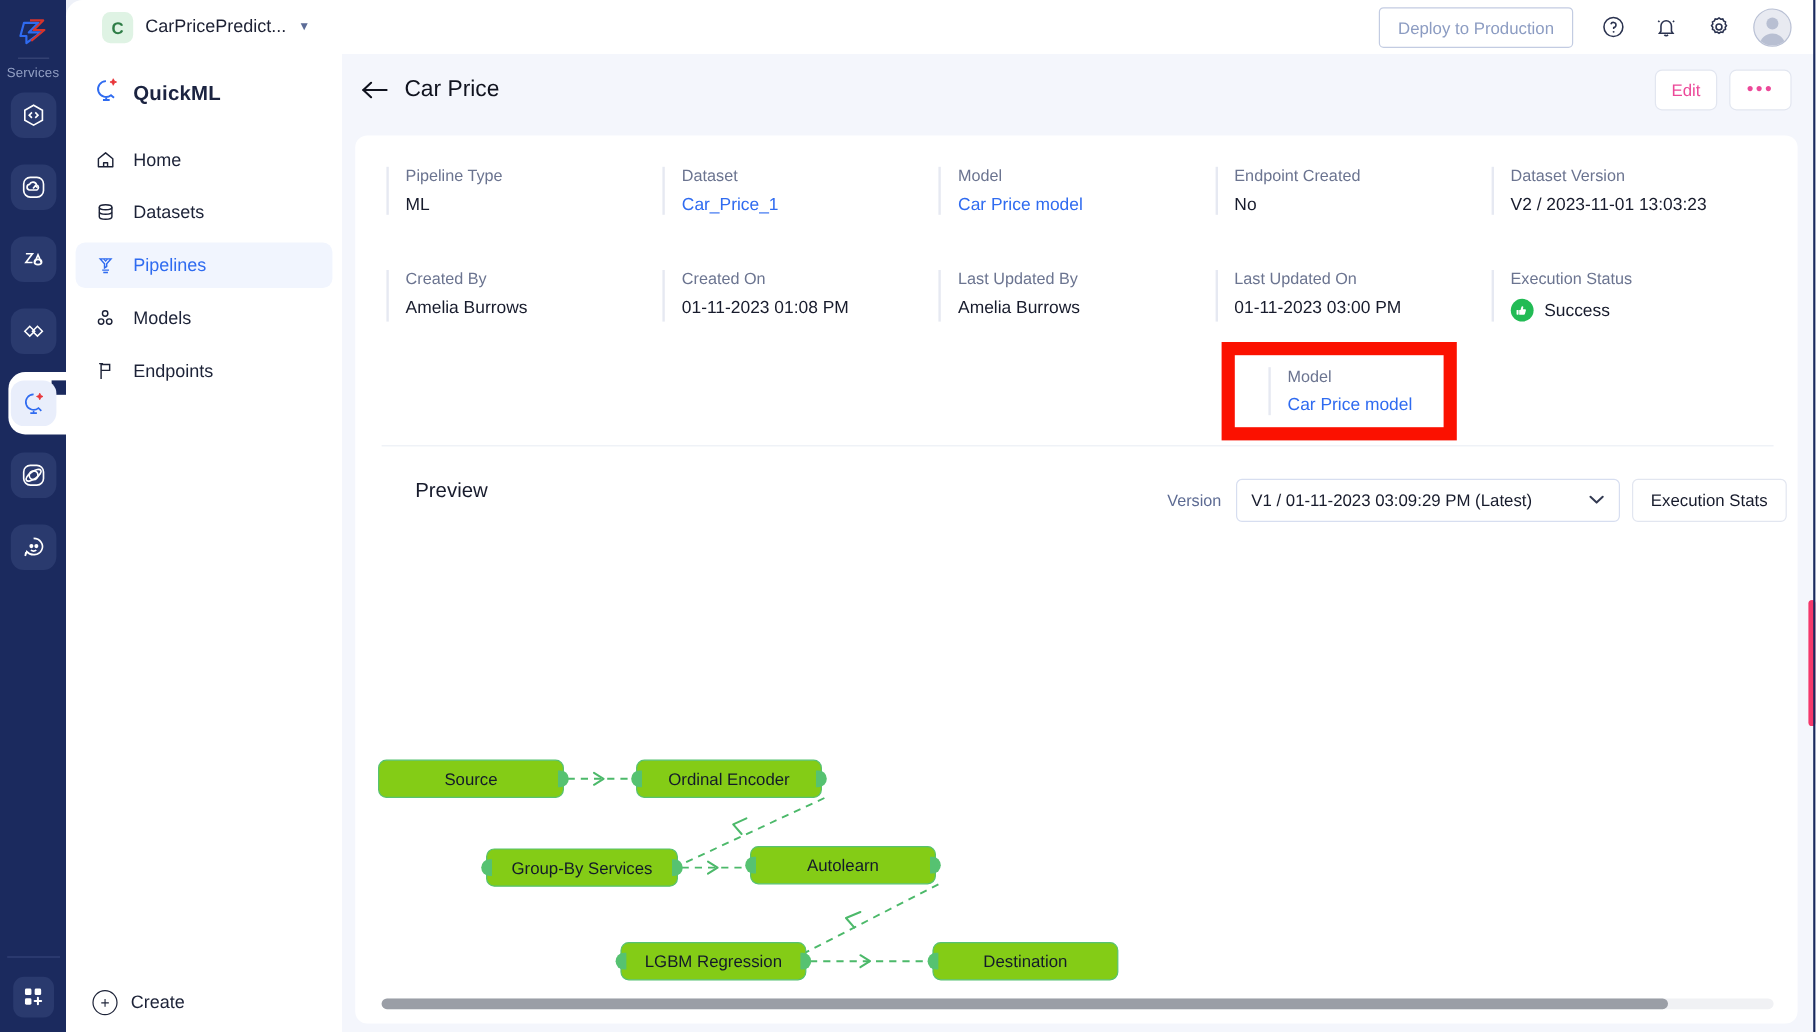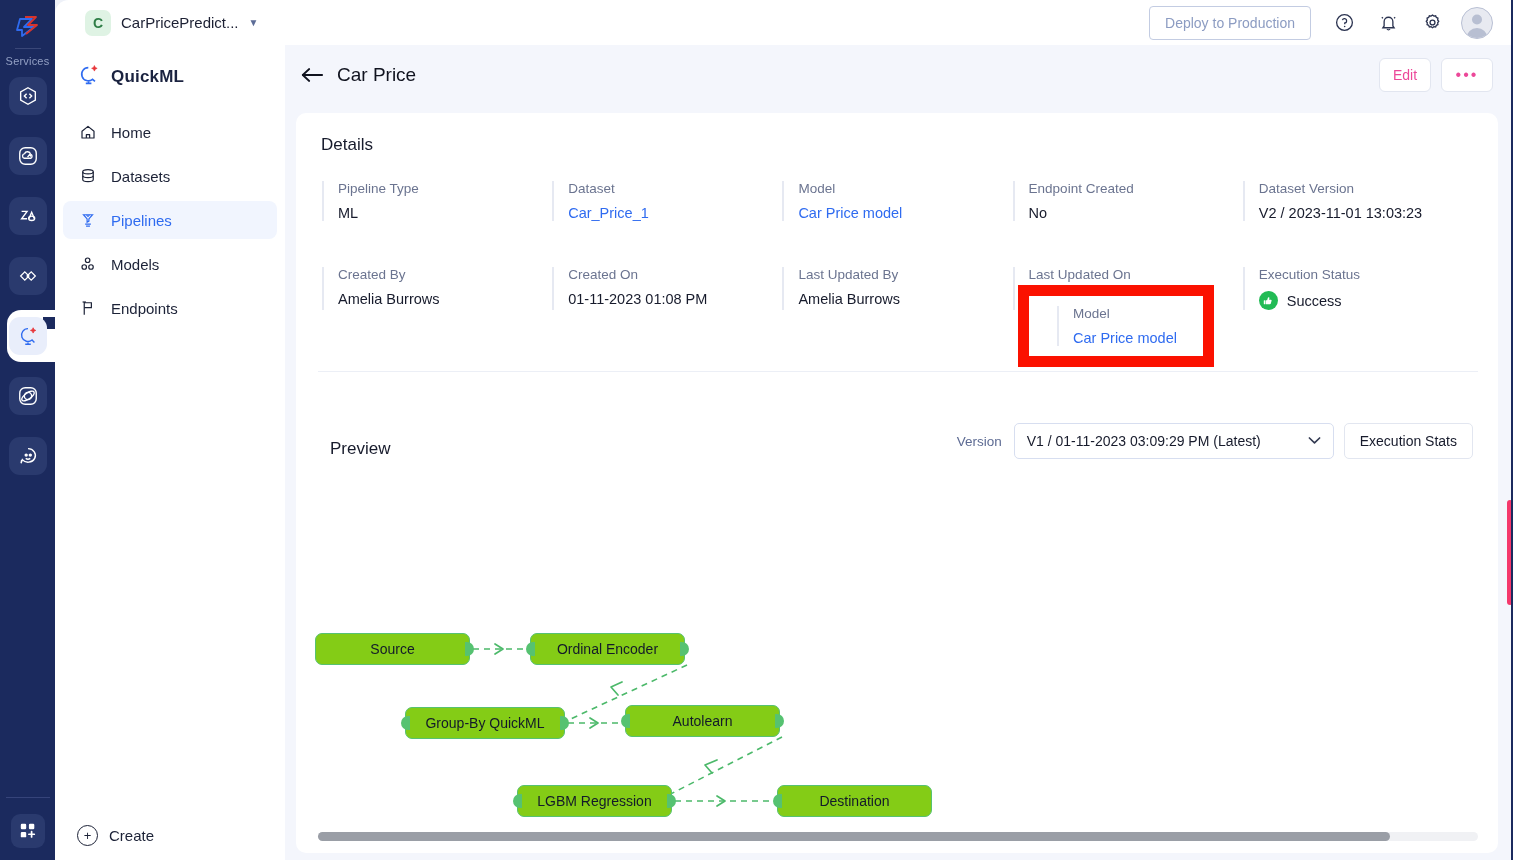--- a/index.html
+++ b/index.html
@@ -145,22 +145,22 @@
   .highlight-box {
     position:absolute; left: 722px; top: 172px; width: 196px; height: 82px;
     border: 11px solid #fb1100; background: #fff; z-index: 5;
     display:flex; align-items:center;
   }
   .highlight-inner { padding-left: 14px; border-left: 2px solid #e6e9f2; margin-left: 28px;}
 
   .divider { position:absolute; left: 22px; top: 258px; width: 1160px; height:1px; background:#eceff6; }
 
   .preview-head {
-    position:absolute; left: 0; top: 286px; width: 1202px; height: 60px;
-    display:flex; align-items:flex-end; padding: 0 25px 0 34px;
+    position:absolute; left: 16px; top: 286px; width: 1202px; height: 60px;
+    display:flex; align-items:flex-start; padding: 0 25px 0 34px;
   }
   .preview-title { font-size: 17px; color: #171b2c; }
   .preview-right { margin-left:auto; display:flex; align-items:center; }
   .version-label { font-size: 13.5px; color: #5d6b93; margin-right: 12px; }
   .version-select {
     width: 320px; height: 36px; border: 1px solid #d7def0; border-radius: 5px;
     background: #fff; display:flex; align-items:center; padding: 0 12px;
     font-size: 14px; color: #171b2c; cursor: pointer;
   }
   .version-caret { margin-left:auto; color:#333a52; font-size: 12px; }
@@ -414,21 +414,20 @@
       </div>
       <div class="page-title">Car Price</div>
       <div class="head-actions">
         <div class="ghost-btn">Edit</div>
         <div class="ghost-btn dots">•••</div>
       </div>
     </div>
 
     <div class="card">
 
-      <div class="section-title">Details</div>
 
       <div class="fields-grid">
         <div class="field">
           <div class="field-label">Pipeline Type</div>
           <div class="field-value">ML</div>
         </div>
         <div class="field">
           <div class="field-label">Dataset</div>
           <div class="field-value link">Car_Price_1</div>
         </div>
@@ -528,21 +527,21 @@
           <span class="port right"></span>
         </div>
 
         <div class="node" style="left:223px; top:150px; width:155px;">
           <span>Ordinal Encoder</span>
           <span class="port left"></span>
           <span class="port right"></span>
         </div>
 
         <div class="node" style="left:98px;  top:224px; width:160px;">
-          <span>Group-By QuickML</span>
+          <span>Group-By Services</span>
           <span class="port left"></span>
           <span class="port right"></span>
         </div>
 
         <div class="node" style="left:318px; top:222px; width:155px;">
           <span>Autolearn</span>
           <span class="port left"></span>
           <span class="port right"></span>
         </div>
 

